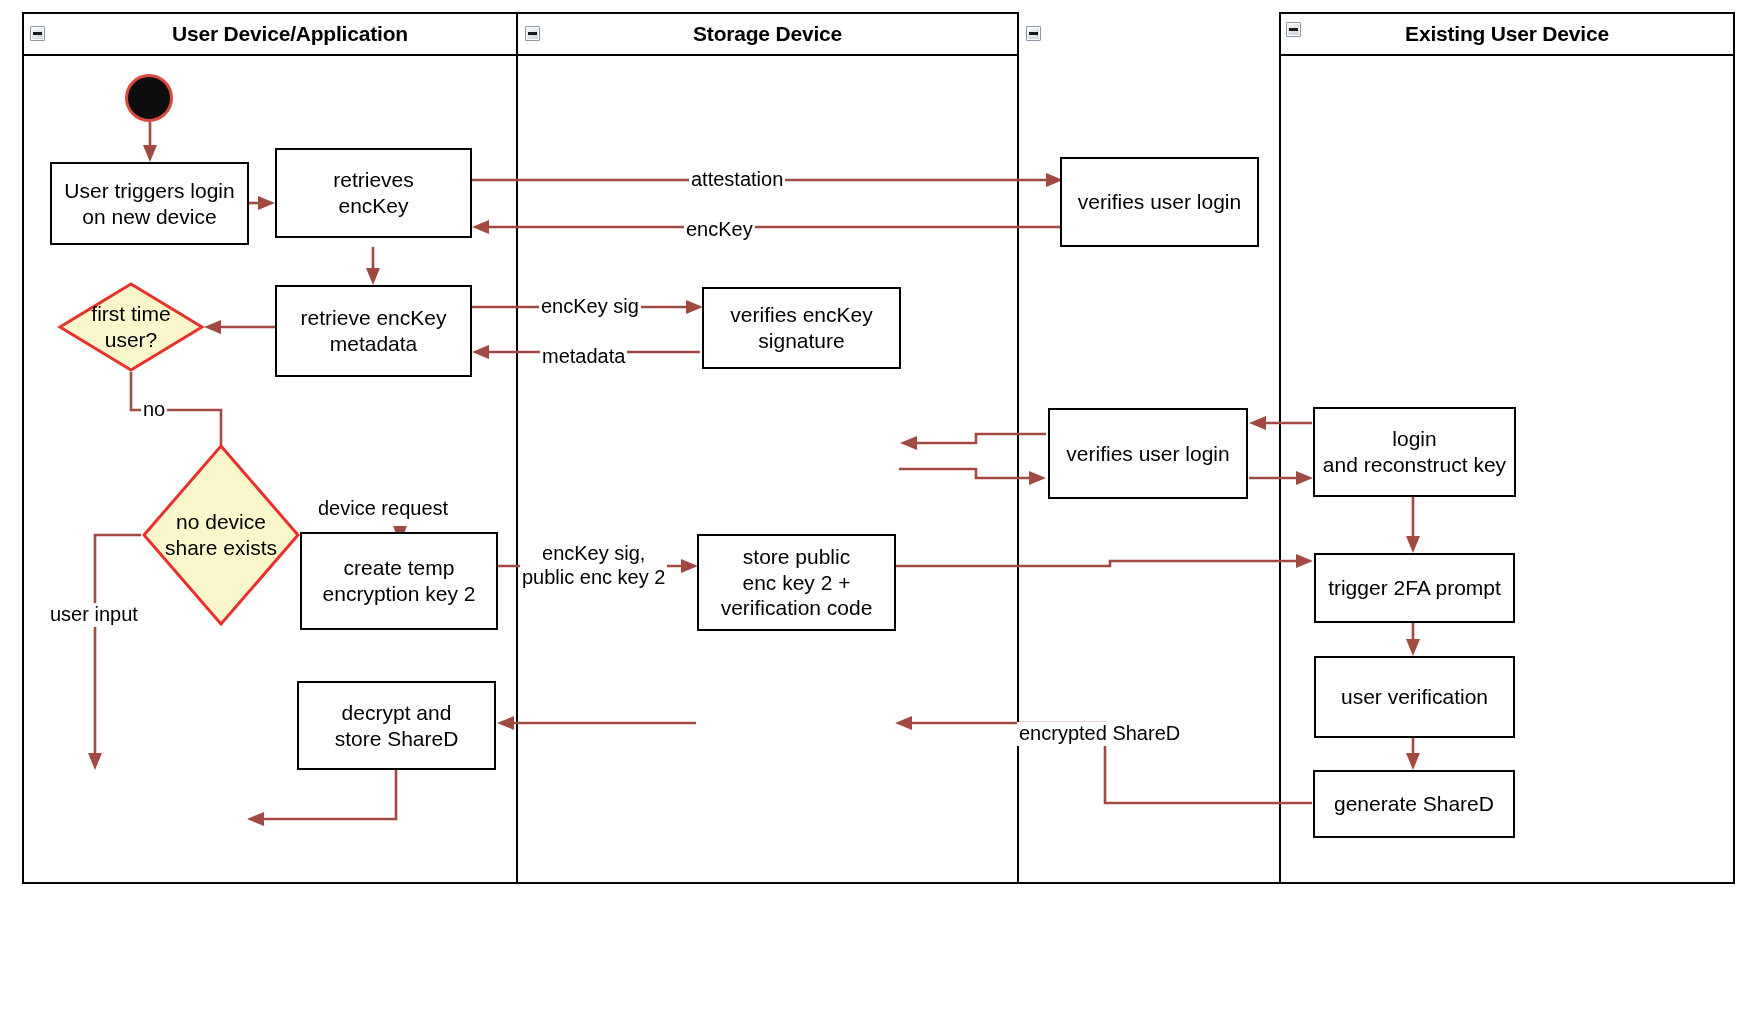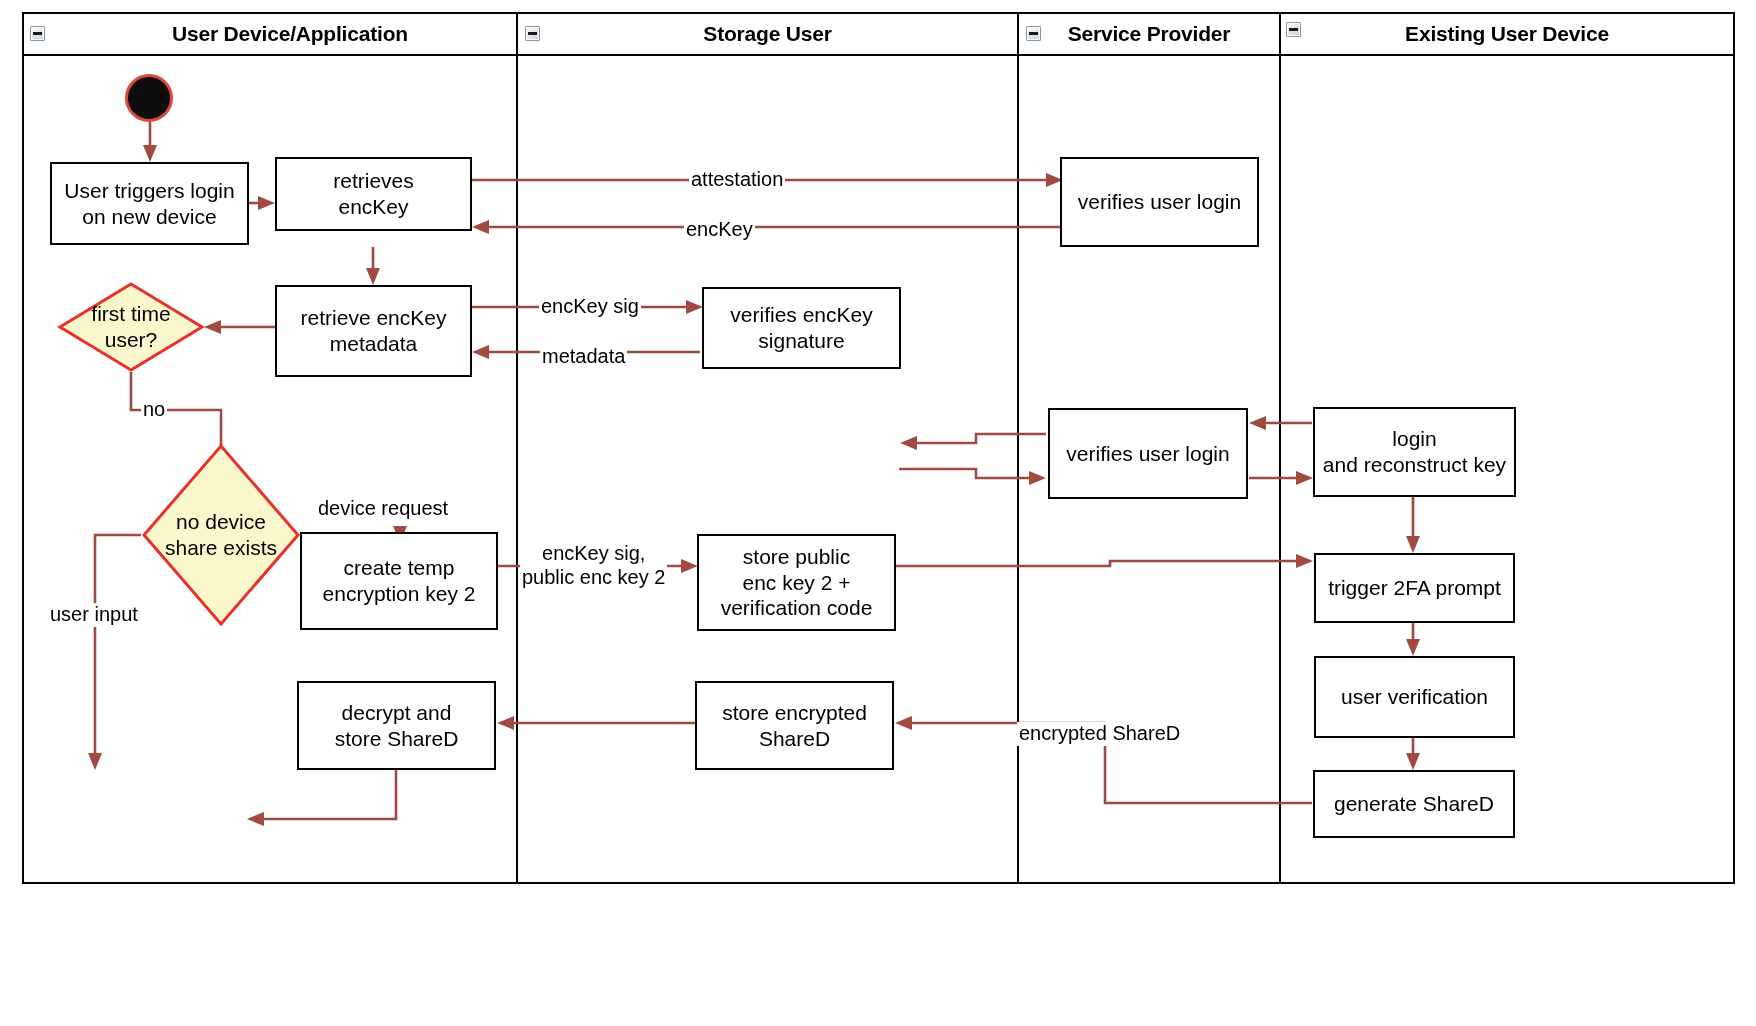--- a/index.html
+++ b/index.html
@@ -133,29 +133,26 @@
 <div id="canvas">
 
   <div class="lane-header" style="left:22px; top:12px; width:496px; height:44px;padding-left:40px;">
     <span>User Device/Application</span>
   </div>
   <div class="collapse-btn" style="left:30px; top:26px;">
       <i></i>
     </div>
 
   <div class="lane-header" style="left:516px; top:12px; width:503px; height:44px;">
-    <span>Storage User</span>
+    <span>Storage Device</span>
   </div>
   <div class="collapse-btn" style="left:525px; top:26px;">
       <i></i>
     </div>
 
-  <div class="lane-header" style="left:1017px; top:12px; width:264px; height:44px;">
-    <span>Service Provider</span>
-  </div>
   <div class="collapse-btn" style="left:1026px; top:26px;">
       <i></i>
     </div>
 
   <div class="lane-header" style="left:1279px; top:12px; width:456px; height:44px;">
     <span>Existing User Device</span>
   </div>
   <div class="collapse-btn" style="left:1286px; top:22px;">
       <i></i>
     </div>
@@ -293,21 +290,21 @@
   <div class="edge-label" style="left:48px; top:603px;">user input</div>
   <div class="edge-label" style="left:520px; top:541px; line-height:1.2;">encKey sig,
 public enc key 2</div>
   <div class="edge-label" style="left:1017px; top:710px;margin-top:12px;">encrypted ShareD</div>
 
   <div class="start-node" style="left:125px; top:74px; width:48px; height:48px;"></div>
 
   <div class="node" style="left:50px; top:162px; width:199px; height:83px;">User triggers login
 on new device</div>
 
-  <div class="node" style="left:275px; top:157px; width:197px; height:74px;">retrieves
+  <div class="node" style="left:275px; top:148px; width:197px; height:90px;">retrieves
 encKey</div>
 
   <div class="node" style="left:275px; top:285px; width:197px; height:92px;">retrieve encKey
 metadata</div>
 
   <div class="diamond-wrap" style="left:58px; top:282px; width:146px; height:90px;">
     <svg viewBox="0 0 146 90" preserveAspectRatio="none">
       <polygon points="73,2 144,45 73,88 2,45" fill="#fbf7cd" stroke="#e8312a" stroke-width="3"></polygon>
     </svg>
     <div class="diamond-label">first time
@@ -330,22 +327,20 @@
 
 
   <div class="node" style="left:702px; top:287px; width:199px; height:82px;">verifies encKey
 signature</div>
 
 
   <div class="node" style="left:697px; top:534px; width:199px; height:97px;">store public
 enc key 2 +
 verification code</div>
 
-  <div class="node" style="left:695px; top:681px; width:199px; height:89px;">store encrypted
-ShareD</div>
 
   <div class="node" style="left:1060px; top:157px; width:199px; height:90px;">verifies user login</div>
 
   <div class="node" style="left:1048px; top:408px; width:200px; height:91px;">verifies user login</div>
 
   <div class="node" style="left:1313px; top:407px; width:203px; height:90px;">login
 and reconstruct key</div>
 
   <div class="node" style="left:1314px; top:553px; width:201px; height:70px;">trigger 2FA prompt</div>
 

